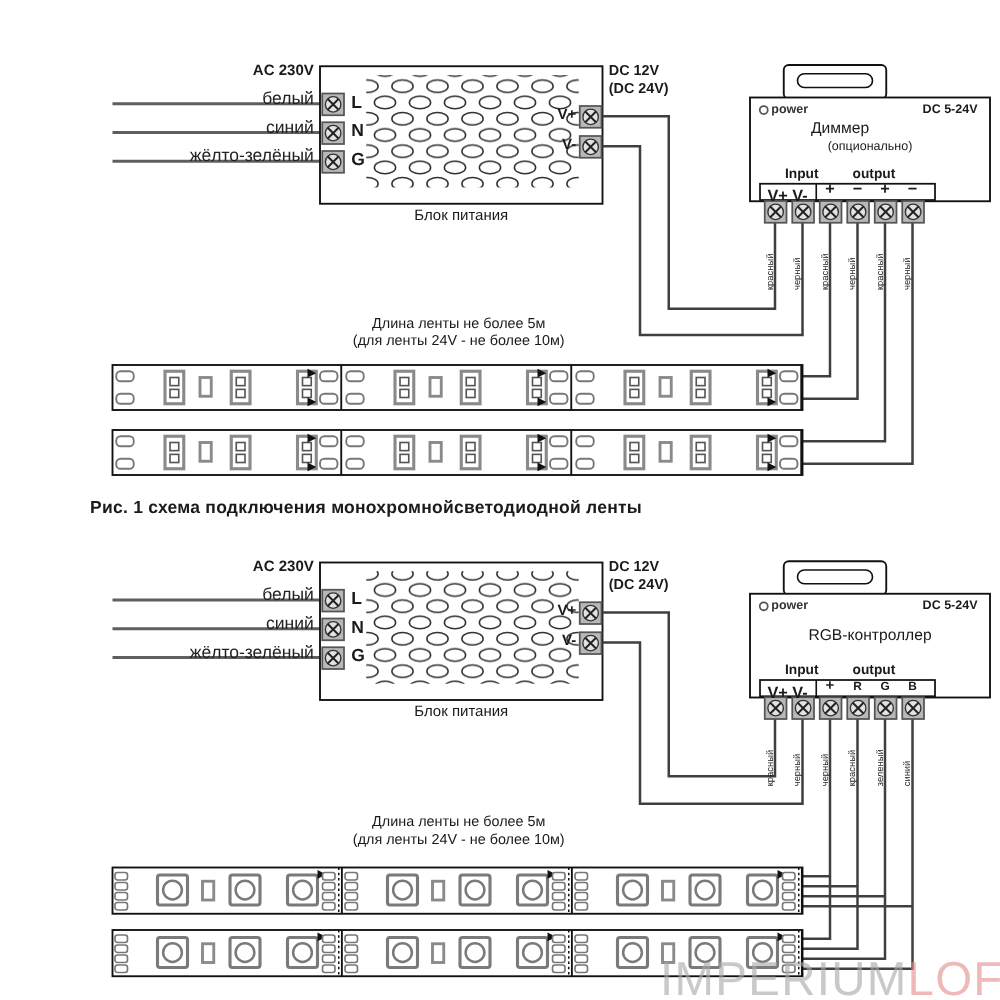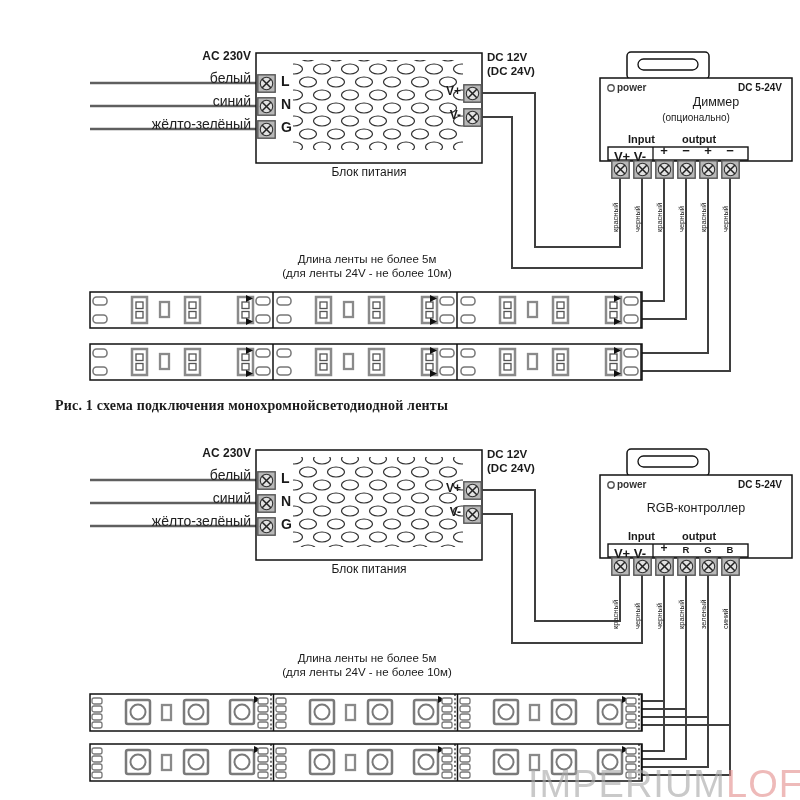--- a/index.html
+++ b/index.html
@@ -213,40 +213,40 @@
 <div class="lbl b" style="left:281px;top:61px;font-size:14px;">N</div>
 <div class="lbl b" style="left:281px;top:84px;font-size:14px;">G</div>
 <div class="lbl b ra" style="left:411px;top:49px;width:50px;font-size:12px;">V+</div>
 <div class="lbl b ra" style="left:411px;top:73px;width:50px;font-size:12px;">V-</div>
 <div class="lbl ctr" style="left:369px;top:130px;font-size:12px;">Блок питания</div>
 <div class="lbl b" style="left:487px;top:15px;font-size:11.5px;">DC 12V</div>
 <div class="lbl b" style="left:487px;top:29px;font-size:11.5px;">(DC 24V)</div>
 
 <div class="lbl b" style="left:617px;top:46px;font-size:10px;color:#333;">power</div>
 <div class="lbl b ra" style="left:692px;top:46px;width:90px;font-size:10px;">DC 5-24V</div>
-<div class="lbl ctr" style="left:716px;top:60px;font-size:12.5px;">Диммер</div>
+<div class="lbl ctr" style="left:672px;top:60px;font-size:12.5px;">Диммер</div>
 <div class="lbl ctr" style="left:696px;top:76px;font-size:10px;">(опционально)</div>
 <div class="lbl b" style="left:628px;top:97px;font-size:11px;">Input</div>
 <div class="lbl b" style="left:682px;top:97px;font-size:11px;">output</div>
 <div class="lbl b ctr tiny" style="left:630px;top:114px;">V+ V-</div>
 <div class="lbl b ctr" style="left:664px;top:108px;font-size:13px;">+</div>
 <div class="lbl b ctr" style="left:686px;top:108px;font-size:13px;">−</div>
 <div class="lbl b ctr" style="left:708px;top:108px;font-size:13px;">+</div>
 <div class="lbl b ctr" style="left:730px;top:108px;font-size:13px;">−</div>
 
 <div class="vlbl" style="left:612px;top:196px;">красный</div>
 <div class="vlbl" style="left:634px;top:196px;">черный</div>
 <div class="vlbl" style="left:656px;top:196px;">красный</div>
 <div class="vlbl" style="left:678px;top:196px;">черный</div>
 <div class="vlbl" style="left:700px;top:196px;">красный</div>
 <div class="vlbl" style="left:722px;top:196px;">черный</div>
 
 <div class="lbl ctr" style="left:367px;top:217px;font-size:11.5px;">Длина ленты не более 5м</div>
 <div class="lbl ctr" style="left:367px;top:231px;font-size:11.5px;">(для ленты 24V - не более 10м)</div>
-<div class="lbl cap" style="left:55px;top:362px;font-family:Liberation Serif, serif;">Рис. 1 схема подключения монохромнойсветодиодной ленты</div>
+<div class="lbl cap" style="left:72px;top:362px;">Рис. 1 схема подключения монохромнойсветодиодной ленты</div>
 
 <div class="lbl b ra" style="left:131px;top:411px;width:120px;font-size:12px;">AC 230V</div>
 <div class="lbl small ra" style="left:131px;top:432px;width:120px;">белый</div>
 <div class="lbl small ra" style="left:131px;top:455px;width:120px;">синий</div>
 <div class="lbl small ra" style="left:131px;top:478px;width:120px;">жёлто-зелёный</div>
 <div class="lbl b" style="left:281px;top:435px;font-size:14px;">L</div>
 <div class="lbl b" style="left:281px;top:458px;font-size:14px;">N</div>
 <div class="lbl b" style="left:281px;top:481px;font-size:14px;">G</div>
 <div class="lbl b ra" style="left:411px;top:446px;width:50px;font-size:12px;">V+</div>
 <div class="lbl b ra" style="left:411px;top:470px;width:50px;font-size:12px;">V-</div>

